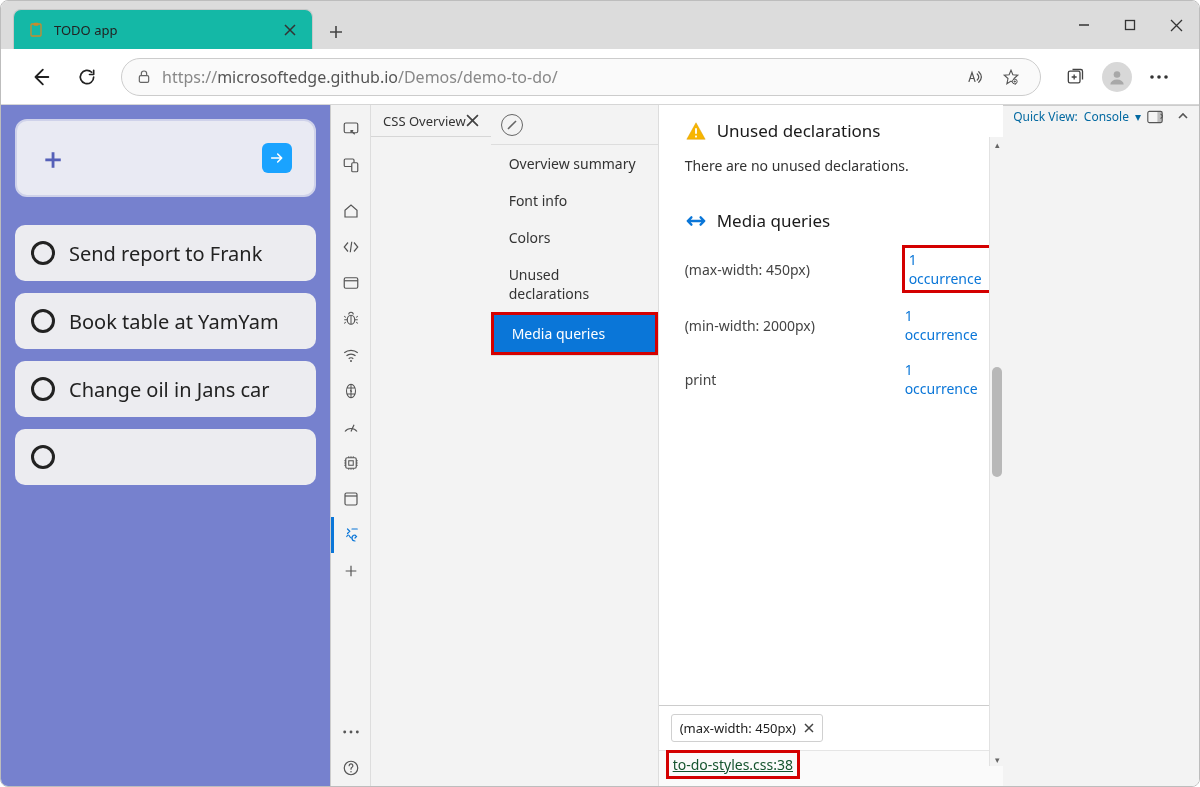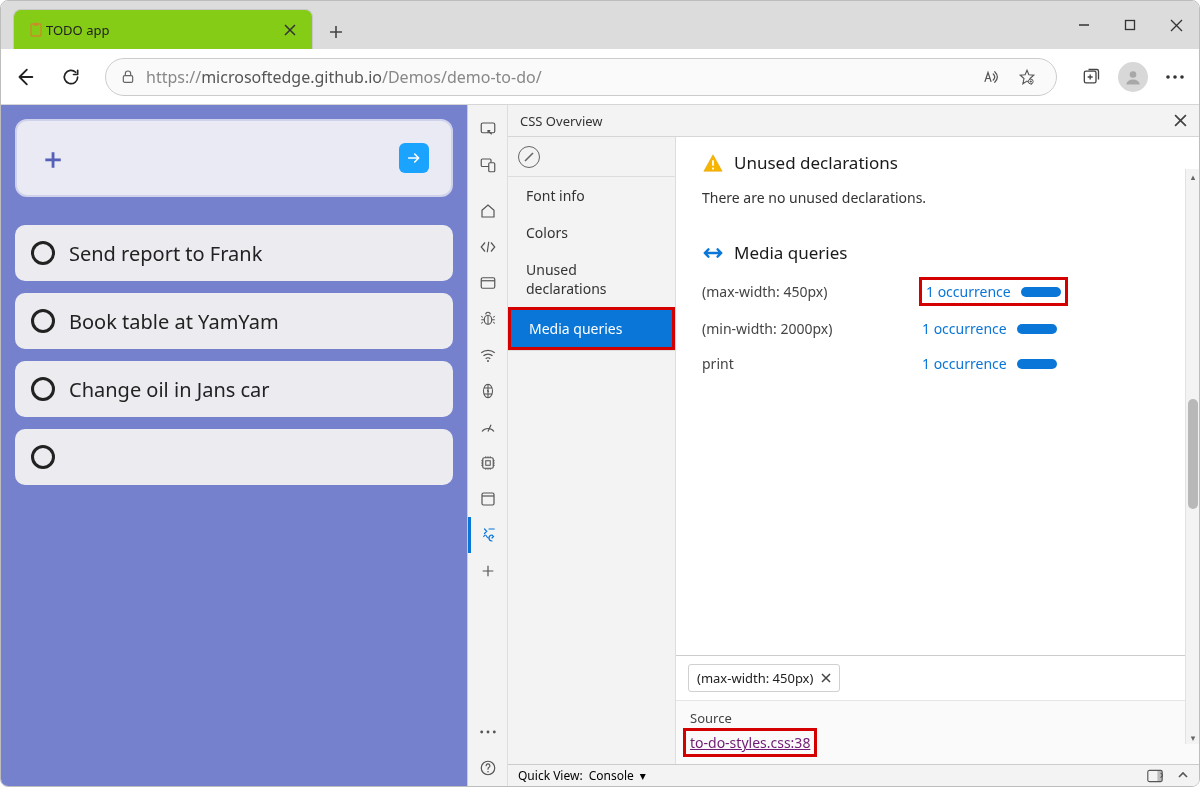--- a/index.html
+++ b/index.html
@@ -8,34 +8,34 @@
   
   .window {
     width: 1200px; height: 787px; display: flex; flex-direction: column;
     border: 1px solid #bdbdbd; border-radius: 8px; overflow: hidden; background: #fff;
   }
   .titlebar {
     height: 48px; background: #dcdcdc; display: flex; align-items: flex-end;
     padding-left: 12px; position: relative;
   }
   .tab {
-    height: 40px; width: 300px; background: #84cc16; border-top-left-radius: 8px; border-top-right-radius: 8px;
-    display: flex; align-items: center; padding: 0 14px; gap: 2px;
+    height: 40px; width: 300px; background: #14b8a6; border-top-left-radius: 8px; border-top-right-radius: 8px;
+    display: flex; align-items: center; padding: 0 14px; gap: 10px;
     border: 1px solid #c8c8c8; border-bottom: none;
   }
   .tab .favicon { width: 16px; height: 16px; }
   .tab .title { flex: 1; font-size: 13px; color: #222; }
   .tab .close { width: 16px; height: 16px; display:flex;align-items:center;justify-content:center; color:#333; cursor:pointer; }
   .newtab { width: 34px; height: 34px; margin-left: 6px; display:flex;align-items:center;justify-content:center; color:#444; cursor:pointer; }
   .window-controls { position: absolute; right: 0; top: 0; height: 48px; display: flex; }
   .window-controls div { width: 46px; display:flex;align-items:center;justify-content:center; color:#333; cursor:pointer; }
 
   .toolbar {
     height: 56px; background: #fff; border-bottom: 1px solid #d6d6d6;
-    display: flex; align-items: center; padding: 0 4px; gap: 6px;
+    display: flex; align-items: center; padding: 0 20px; gap: 6px;
   }
   .tb-btn { width: 40px; height: 40px; display:flex;align-items:center;justify-content:center; color:#333; border-radius:6px; cursor:pointer;}
   .addr {
     flex: 1; height: 38px; border: 1px solid #ccc; border-radius: 19px; background: #fafafa;
     display: flex; align-items: center; padding: 0 14px; gap: 10px; margin: 0 8px;
   }
   .addr .lock { color:#666; }
   .addr .url { font-size: 16px; color:#555; white-space: nowrap; overflow:hidden; }
   .addr .url .faded { color:#888; }
   .addr-right { display:flex; gap:6px; margin-left:auto; }
@@ -64,21 +64,21 @@
 
   
   .devtools { flex:1; display:flex; background:#f3f3f3; border-left:1px solid #ccc; position:relative; }
 
   
   .rail { width:40px; background:#f3f3f3; border-right:1px solid #ddd; display:flex; flex-direction:column; align-items:center; padding-top:6px; gap:0; }
   .rail .ricon { width:40px;height:36px;display:flex;align-items:center;justify-content:center;color:#555; cursor:pointer; }
   .rail .ricon.active { border-left:3px solid #0a76d8; color:#0a76d8; }
   .rail .spacer { flex:1; }
 
-  .dt-main { flex:1; display:flex; flex-direction:column; position:relative; }
+  .dt-main { flex:1; display:flex; flex-direction:row; position:relative; }
   .dt-header { height:32px; background:#f3f3f3; border-bottom:1px solid #d6d6d6; display:flex; align-items:center; padding:0 12px; font-size:13px; color:#333; }
   .dt-header .close { margin-left:auto; cursor:pointer; color:#444; }
 
   .dt-body { flex:1; display:flex; overflow:hidden; position:relative; }
 
   .sidebar {
     width: 168px; background:#f3f3f3; border-right:1px solid #ddd;
   }
   .sb-top { height:40px; display:flex; align-items:center; padding:0 10px; border-bottom:1px solid #ddd; }
   .sb-top .pill { width:22px;height:22px;border:1.5px solid #666;border-radius:50%;display:flex;align-items:center;justify-content:center; }
@@ -107,23 +107,23 @@
   .mq-row .occ { color:#0a76d8; cursor:pointer; margin-right:10px; }
   .mq-row .bar { display:inline-block; height:10px; background:#0a76d8; border-radius:5px; width:40px; }
   .mq-row .occ-group { display:flex; align-items:center; }
   .red-tight { outline:3px solid #d40000; padding:2px 4px; outline-offset:0; }
 
   .detail { border-top:1px solid #ccc; background:#fafafa; }
   .detail-chip-row { padding:8px 12px; background:#fff; border-bottom:1px solid #e5e5e5; }
   .chip { display:inline-flex; align-items:center; gap:8px; background:#fff; border:1px solid #d0d0d0; border-radius:3px; padding:4px 8px; font-size:13px; color:#222; }
   .chip .x { cursor:pointer; color:#444; }
   .detail-label { padding: 8px 14px 2px; font-size:13px; color:#444; }
-  .source-link { color:#701a75; text-decoration:underline; padding:2px 4px; font-size:14px; cursor:pointer; display:inline-block; margin:4px 10px 10px 14px; }
-
-  .dt-footer { height:22px; border-top:1px solid #ccc; background:#f3f3f3; display:flex; align-items:center; padding:0 10px; font-size:12px; color:#000000; gap:6px; }
+  .source-link { color:#14532d; text-decoration:underline; padding:2px 4px; font-size:14px; cursor:pointer; display:inline-block; margin:4px 10px 10px 14px; }
+
+  .dt-footer { height:22px; border-top:1px solid #ccc; background:#f3f3f3; display:flex; align-items:center; padding:0 10px; font-size:12px; color:#0369a1; gap:6px; }
   .dt-footer .right { margin-left:auto; display:flex; gap:14px; }
 
   svg { display:block; }
 </style>
 </head>
 <body>
 
 <div class="window">
 
   <div class="titlebar">
@@ -366,20 +366,21 @@
         <div class="dt-body">
           <div class="sidebar">
             <div class="sb-top">
               <span class="pill">
                 <svg width="14" height="14" viewBox="0 0 14 14">
                     <path d="M3 11 L11 3" stroke="#666" stroke-width="1.6"></path>
                   </svg>
               </span>
             </div>
             <div class="sb-section" id="sb-items">
+                <div class="sb-item">Overview summary</div>
                 <div class="sb-item">Font info</div>
                 <div class="sb-item">Colors</div>
                 <div class="sb-item">Unused declarations</div>
                 <div class="sb-active-highlight">
                   <div class="sb-item active">Media queries</div>
                 </div>
               </div>
           </div>
 
           <div class="main">
@@ -429,21 +430,20 @@
               <div class="detail-chip-row">
                 <span class="chip">
                   <span>(max-width: 450px)</span>
                   <span class="x">
                     <svg width="10" height="10" viewBox="0 0 10 10">
                         <path d="M1 1 L9 9 M9 1 L1 9" stroke="#444" stroke-width="1.5"></path>
                       </svg>
                   </span>
                 </span>
               </div>
-              <div class="detail-label">Source</div>
               <span class="red-box" style="outline-offset:0; margin:2px 0 10px 10px;">
                 <a class="source-link" style="margin:0">to-do-styles.css:38</a>
               </span>
             </div>
 
             <div class="scroll-track">
               <span class="arrow" style="top:0">▴</span>
               <div class="scroll-thumb" style="top:230px; height:110px;"></div>
               <span class="arrow" style="bottom:0">▾</span>
             </div>

